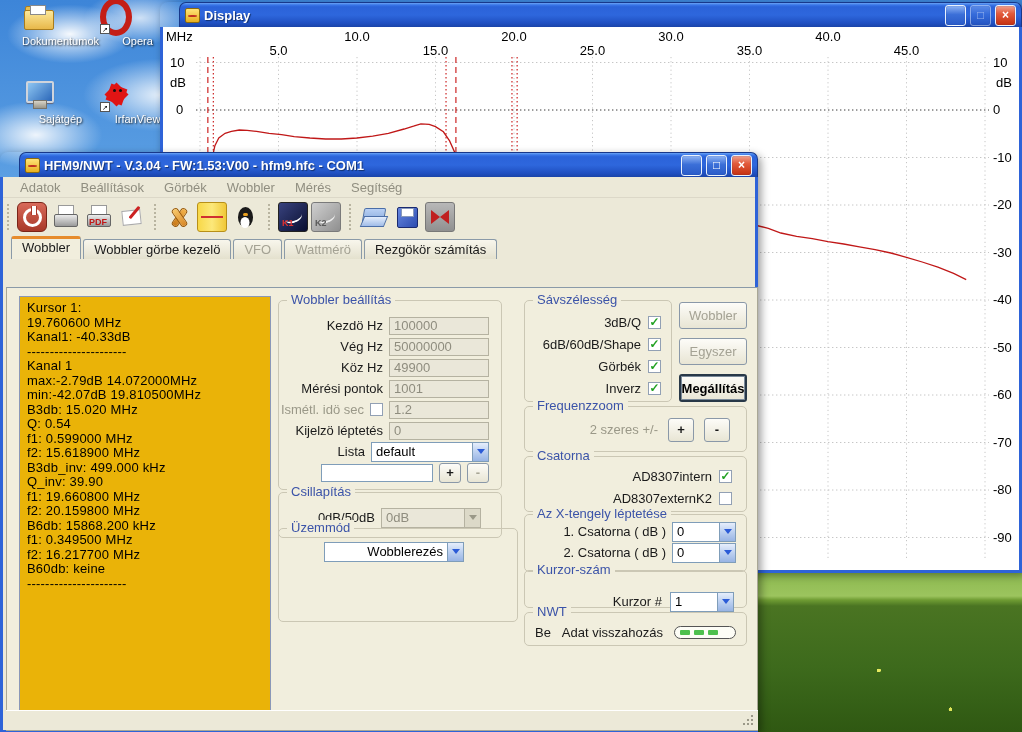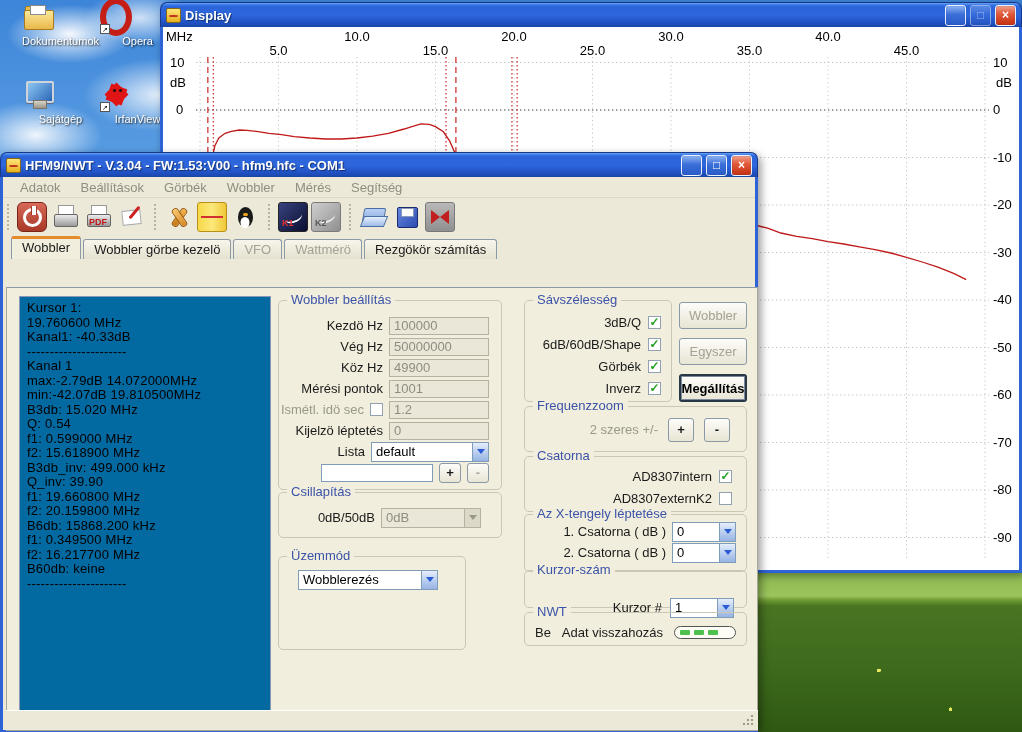--- a/index.html
+++ b/index.html
@@ -44,21 +44,21 @@
   
   .g-irfan::before{content:"";position:absolute;left:8px;top:6px;width:17px;height:17px;background:#e01414;transform:rotate(45deg);}
   .g-irfan::after{content:"";position:absolute;left:8px;top:6px;width:17px;height:17px;background:#e01414;transform:rotate(20deg);}
   .g-irfan .eyes{position:absolute;left:13px;top:9px;width:3px;height:3px;background:#111;border-radius:50%;box-shadow:6px 0 0 #111;z-index:2;}
   .lnk-badge{position:absolute;left:0;bottom:-2px;width:10px;height:10px;background:#fff;border:1px solid #555;font-size:7px;line-height:9px;text-align:center;color:#000;z-index:3;}
   #icon-fr{position:absolute;left:150px;top:115px;z-index:1;}
   
   .win{position:absolute;box-shadow:3px 3px 8px rgba(0,0,0,.4);border-radius:8px 8px 0 0;}
   .titlebar{height:25px;border-radius:7px 7px 0 0;display:flex;align-items:center;padding:0 5px;gap:4px;
     background:linear-gradient(180deg,#6ba4f4 0%,#3a77e8 8%,#2b63d9 16%,#2e67dd 50%,#1f4fc0 85%,#1a44a8 100%);
-    border:1px solid #18388a;border-bottom:none;}
+    border:1px solid #18388a;border-bottom:none;margin-left:19px;}
   .title-text{color:#fff;font-size:13px;font-weight:bold;text-shadow:1px 1px 1px #12306e;flex:1;white-space:nowrap;overflow:hidden;}
   .win-icon{width:15px;height:15px;background:linear-gradient(180deg,#ffe478,#e8b020);border:1px solid #8a6a10;border-radius:2px;position:relative;flex:0 0 auto;}
   .win-icon::before{content:"";position:absolute;left:2px;right:2px;top:6px;border-top:2px solid #c03020;border-radius:40%;}
   .cap-btn{width:21px;height:21px;border-radius:3px;border:1px solid #eaf2fd;display:flex;align-items:center;justify-content:center;
     color:#fff;font-size:12px;font-weight:bold;flex:0 0 auto;
     background:linear-gradient(180deg,#8fb4f4,#3b6fd8 45%,#2a5bc8);box-shadow:inset 0 0 1px #1a3a88;}
   .cap-close{background:linear-gradient(180deg,#f0a08c,#e25b3c 40%,#c43010);}
   .cap-dis{opacity:.5;}
   .cap-glyph-min{align-self:flex-end;margin-bottom:2px;line-height:6px;}
   .win-body{border:3px solid #2e63d8;border-top:none;}
@@ -104,21 +104,21 @@
   .delete-curve-icon{background:linear-gradient(#b8b8b8,#909090);border:1px solid #787878;}
   .delete-curve-icon::before{content:"";border-left:9px solid #c02020;border-top:7px solid transparent;border-bottom:7px solid transparent;}
   .delete-curve-icon::after{content:"";border-right:9px solid #c02020;border-top:7px solid transparent;border-bottom:7px solid transparent;}
   
   #tabstrip{height:23px;display:flex;align-items:flex-end;padding:0 0 0 8px;}
   .tab{font-size:13px;color:#1a1a1a;background:linear-gradient(#f8f6ec,#e4e1ce);border:1px solid #8a9aa8;border-bottom:none;border-radius:3px 3px 0 0;padding:2px 10px 3px;margin-right:2px;height:20px;white-space:nowrap;}
   .tab.active{background:#f1eedd;border-top:3px solid #e68b2c;height:23px;padding-top:1px;position:relative;z-index:2;}
   .tab.dis{color:#a4a294;}
   
   #page{position:absolute;left:3px;top:110px;width:752px;height:444px;background:#f1eedd;border:1px solid #a9a795;border-top-color:#8a9aa8;}
-  #infobox{position:absolute;left:12px;top:8px;width:252px;height:424px;background:#0369a1;border:1px solid #8a98b8;padding:4px 7px;overflow:hidden;}
+  #infobox{position:absolute;left:12px;top:8px;width:252px;height:424px;background:#eab308;border:1px solid #8a98b8;padding:4px 7px;overflow:hidden;}
   .info-line{font-size:13px;line-height:14.5px;color:#000;white-space:nowrap;letter-spacing:.2px;}
   .gb{position:absolute;border:1px solid #cbc7b4;border-radius:5px;}
   .gb-cap{position:absolute;top:-9px;left:8px;background:#f1eedd;padding:0 4px;font-size:13px;color:#3b53a8;white-space:nowrap;}
   .frow{display:flex;align-items:center;height:21px;gap:6px;justify-content:flex-end;padding-right:12px;}
   .flabel{font-size:13px;color:#1a1a1a;white-space:nowrap;}
   .flabel.dis{color:#9a9888;}
   .fld{width:100px;height:18px;background:#eae7d9;border:1px solid #b5b2a1;font:13px "Liberation Sans",sans-serif;color:#8f8d7f;padding:0 4px;}
   .fld.en{background:#fff;color:#000;border-color:#7f9db9;}
   .cb{width:13px;height:13px;background:#fff;border:1px solid #92a0b4;display:inline-flex;align-items:center;justify-content:center;flex:0 0 auto;}
   .cb.checked::after{content:"✓";color:#21a121;font-size:12px;font-weight:bold;line-height:10px;}
@@ -395,21 +395,21 @@
           <span class="gb-cap">Csillapítás</span>
           <div class="frow" style="margin-top:14px;padding-right:20px;">
             <span class="flabel">0dB/50dB</span>
             <span class="combo dis" style="width:100px;">
               <span class="combo-text">0dB</span>
               <span class="combo-arrow"></span>
             </span>
           </div>
         </div>
 
-        <div class="gb" style="left:271px;top:268px;width:188px;height:94px;">
+        <div class="gb" style="left:271px;top:240px;width:240px;height:94px;text-align:right;">
           <span class="gb-cap">Üzemmód</span>
           <div class="frow" style="margin-top:12px;padding-right:8px;justify-content:center;">
             <span class="combo" style="width:140px;">
               <span class="combo-text">Wobblerezés</span>
               <span class="combo-arrow"></span>
             </span>
           </div>
         </div>
 
         <div class="gb" style="left:517px;top:12px;width:148px;height:102px;padding-left:35px;">
@@ -478,21 +478,21 @@
                 <span class="combo" style="width: 64px;">
                   <span class="combo-text">0</span>
                   <span class="combo-arrow"></span>
                 </span>
               </div>
             </div>
         </div>
 
         <div class="gb" style="left:517px;top:282px;width:223px;height:38px;">
           <span class="gb-cap">Kurzor-szám</span>
-          <div class="frow" style="margin-top:26px;gap:8px;">
+          <div class="frow" style="margin-top:20px;gap:8px;">
             <span class="flabel">Kurzor #</span>
             <span class="combo" style="width:64px;">
               <span class="combo-text">1</span>
               <span class="combo-arrow"></span>
             </span>
           </div>
         </div>
 
         <div class="gb" style="left:517px;top:324px;width:223px;height:34px;">
           <span class="gb-cap">NWT</span>

